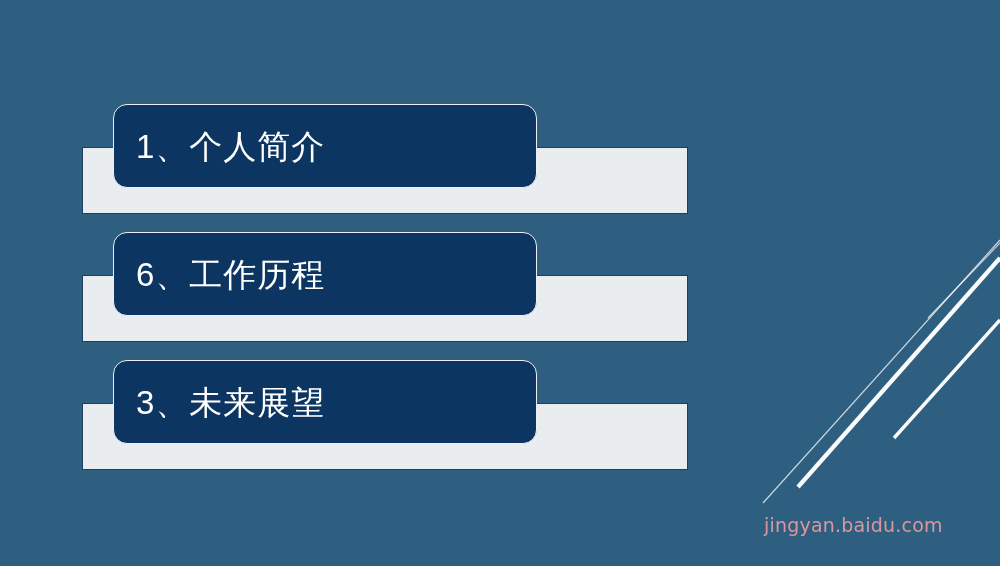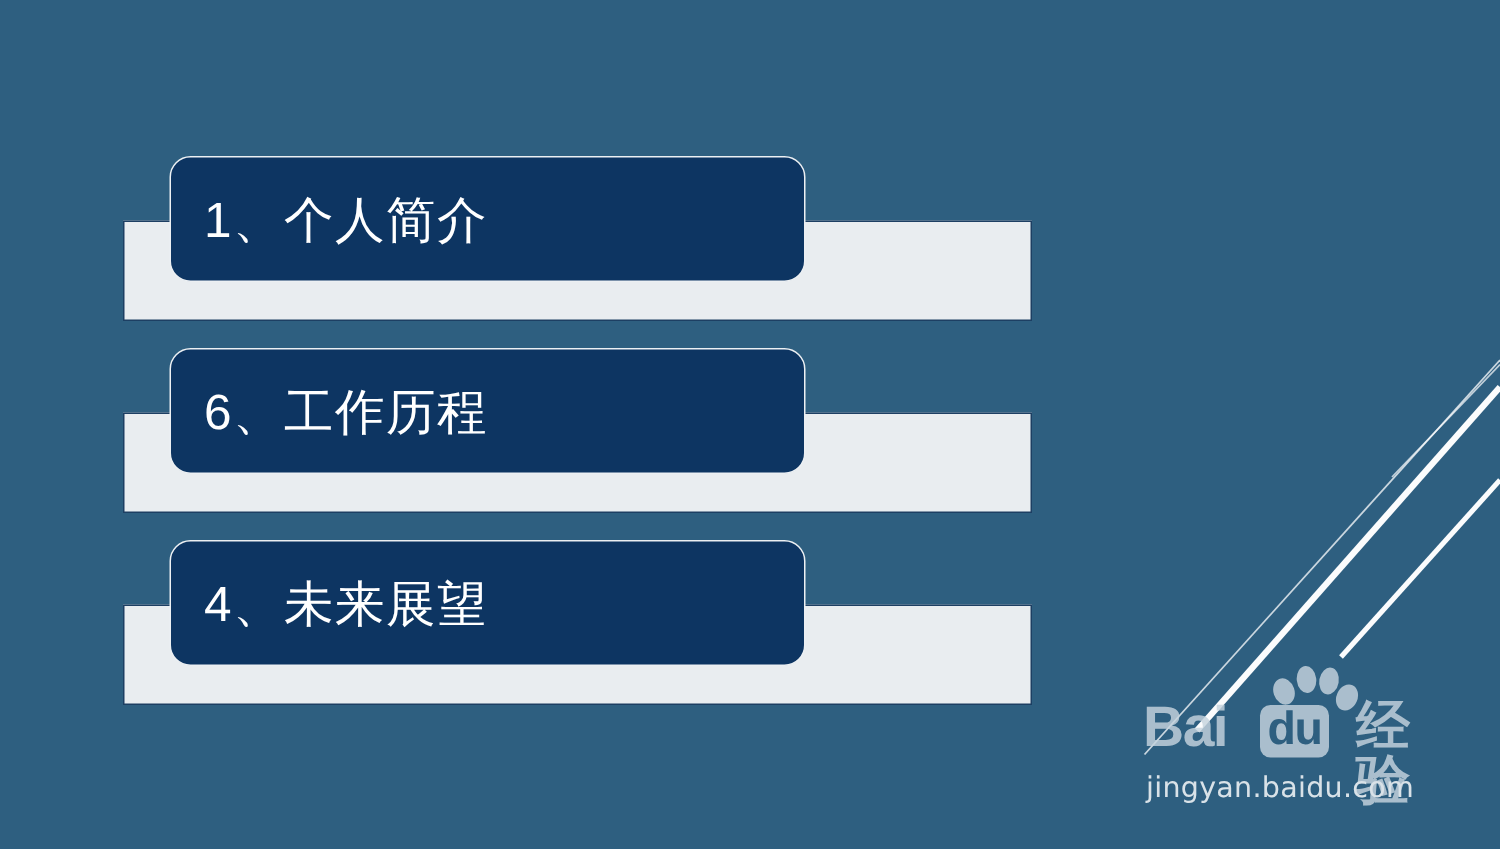--- a/index.html
+++ b/index.html
@@ -90,21 +90,21 @@
   .wm-logo {
     position: relative;
     height: 46px;
     width: 200px;
   }
   .wm-url {
     position: absolute;
     left: 2px;
     top: 54px;
     font-size: 19px;
-    color: #ffffff;
+    color: #fca5a5;
     letter-spacing: 0.2px;
     font-family: "DejaVu Sans", "Liberation Sans", sans-serif;
     white-space: nowrap;
   }
   .wm-bai {
     position: absolute;
     left: 0;
     top: 6px;
     font-size: 38px;
     font-weight: 700;
@@ -169,36 +169,23 @@
     <div class="agenda-row row-2">
       <div class="plate"></div>
       <div class="pill">
         <span class="pill-label">6、工作历程</span>
       </div>
     </div>
 
     <div class="agenda-row row-3">
       <div class="plate"></div>
       <div class="pill">
-        <span class="pill-label">4、未来展望</span>
+        <span class="pill-label">3、未来展望</span>
       </div>
     </div>
 
   </div>
 
   <div class="watermark">
-    <div class="wm-logo">
-      <span class="wm-bai">Bai</span>
-      <span class="wm-du">du</span>
-      <svg class="wm-paw" viewBox="0 0 60 34">
-        <g fill="#c6d4de">
-          <ellipse cx="10" cy="17" rx="7" ry="9" transform="rotate(-18 10 17)"></ellipse>
-          <ellipse cx="25" cy="9" rx="6.5" ry="9" transform="rotate(-6 25 9)"></ellipse>
-          <ellipse cx="40" cy="10" rx="6.5" ry="9" transform="rotate(10 40 10)"></ellipse>
-          <ellipse cx="52" cy="21" rx="7" ry="9" transform="rotate(24 52 21)"></ellipse>
-        </g>
-      </svg>
-      <span class="wm-jy">经验</span>
-    </div>
     <div class="wm-url">jingyan.baidu.com</div>
   </div>
 
 </div>
 
 </body></html>

